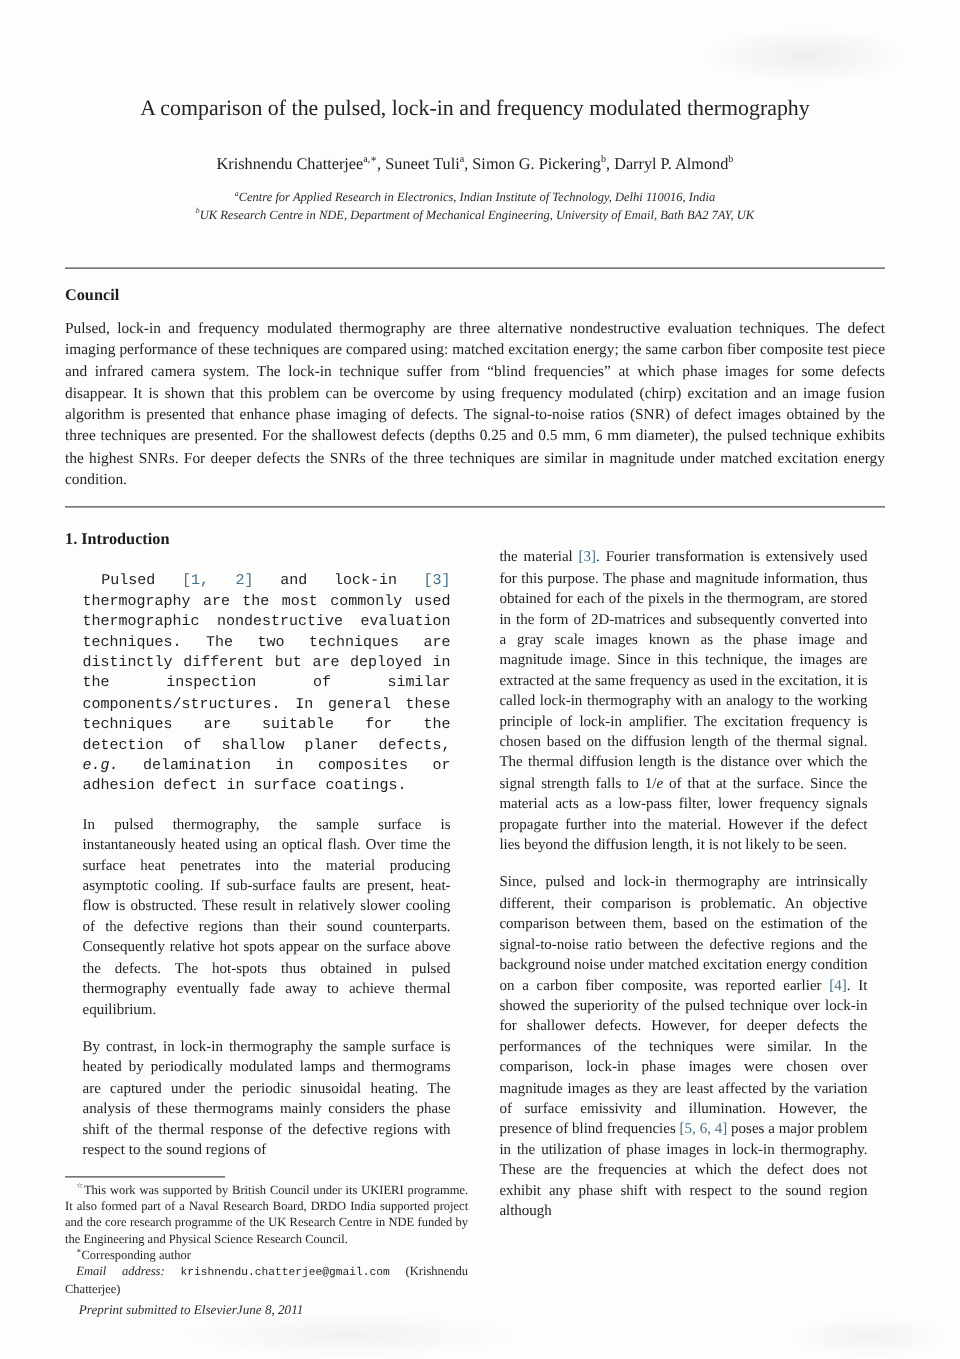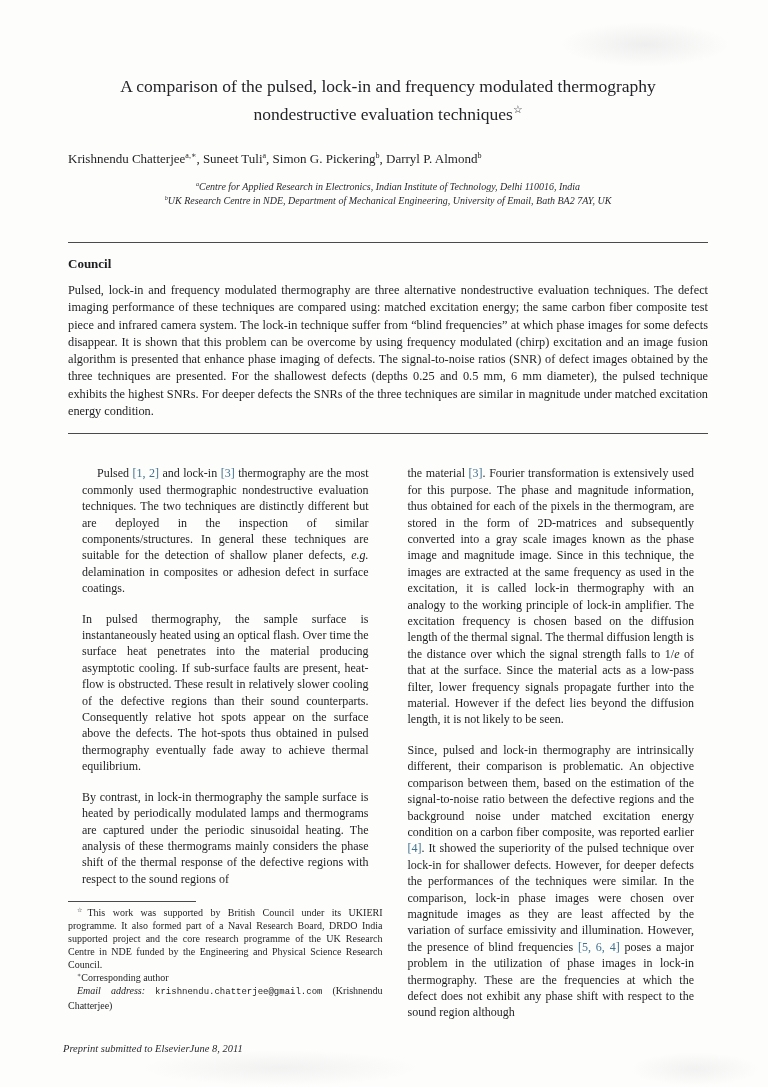--- a/index.html
+++ b/index.html
@@ -8,48 +8,48 @@
     background: #fdfdfc;
     font-family: "Liberation Serif", "DejaVu Serif", serif;
     color: #1e1e20;
     position: relative;
     overflow: hidden;
   }
   .page {
     position: relative;
     width: 768px; height: 1087px;
     box-sizing: border-box;
-    padding: 72px 60px 0 68px;
+    padding: 72px 60px 0 52px;
   }
   
   .smudge { position: absolute; pointer-events: none; border-radius: 50%; }
   .smudge.s1 { left: 560px; top: 22px; width: 170px; height: 45px;
     background: radial-gradient(ellipse at center, rgba(110,110,115,0.10), rgba(110,110,115,0) 70%); }
   .smudge.s2 { left: 140px; top: 1050px; width: 280px; height: 36px;
     background: radial-gradient(ellipse at center, rgba(110,110,115,0.08), rgba(110,110,115,0) 70%); }
   .smudge.s3 { left: 630px; top: 1052px; width: 130px; height: 34px;
     background: radial-gradient(ellipse at center, rgba(110,110,115,0.08), rgba(110,110,115,0) 70%); }
 
   .title { text-align: center; font-size: 17.5px; line-height: 28px; color: #242428; }
-  .authors { text-align: left; font-size: 13px; margin-top: 23px; }
+  .authors { text-align: center; font-size: 13px; margin-top: 23px; }
   .affiliations { text-align: center; font-style: italic; font-size: 10px; line-height: 14px; margin-top: 13px; color: #2a2a2e; }
 
   .rule { border: none; border-top: 1.4px solid #4a4a4c; margin: 0; }
   .rule.top { margin-top: 34px; }
   .rule.bottom { margin-top: 13px; }
 
   .abs-head { font-weight: bold; font-size: 13px; margin-top: 13px; }
   .abs-body { font-size: 12.3px; line-height: 17.3px; text-align: justify; margin-top: 10px; }
   .keywords { font-size: 12.3px; line-height: 17.3px; margin-top: 13px; }
 
   .columns { display: flex; gap: 11px; margin-top: 17px; }
   .col { flex: 1 1 0; min-width: 0; }
   .sec-head { font-weight: bold; font-size: 13px; margin: 0 0 17px 0; }
   .body-p { font-size: 12px; line-height: 16.4px; text-align: justify; margin: 14px; }
-  .body-p.indent { text-indent: 15px; }
+  .body-p.indent { text-indent: 15px; font-family: Liberation Mono, monospace; }
 
   .footnote { margin-top: 9px; }
   .fn-rule { border: none; border-top: 1px solid #4a4a4c; width: 128px; margin: 0 0 4px 0; }
   .fn-p { font-size: 10px; line-height: 13px; text-align: justify; margin: 0; }
   .fn-p.ind { text-indent: 9px; }
 
   .footer { position: absolute; left: 63px; right: 60px; top: 1043px;
     display: flex; 
     font-style: italic; font-size: 10.5px; color: #2c2c30; }
 
@@ -61,39 +61,39 @@
 </head>
 <body>
 
 <div class="page">
   <div class="smudge s1"></div>
   <div class="smudge s2"></div>
   <div class="smudge s3"></div>
 
   <div class="title">
     <div>A comparison of the pulsed, lock-in and frequency modulated thermography</div>
-    <div><span>nondestructive evaluation techniques</span><span class="sup">☆</span></div>
   </div>
 
   <div class="authors"><span>Krishnendu Chatterjee</span><span class="sup">a,∗</span><span>, Suneet Tuli</span><span class="sup">a</span><span>, Simon G. Pickering</span><span class="sup">b</span><span>, Darryl P. Almond</span><span class="sup">b</span></div>
 
   <div class="affiliations">
     <div><span class="sup">a</span><span>Centre for Applied Research in Electronics, Indian Institute of Technology, Delhi 110016, India</span></div>
     <div><span class="sup">b</span><span>UK Research Centre in NDE, Department of Mechanical Engineering, University of Email, Bath BA2 7AY, UK</span></div>
   </div>
 
   <hr class="rule top">
 
   <div class="abs-head">Council</div>
   <div class="abs-body">Pulsed, lock-in and frequency modulated thermography are three alternative nondestructive evaluation techniques. The defect imaging performance of these techniques are compared using: matched excitation energy; the same carbon fiber composite test piece and infrared camera system. The lock-in technique suffer from “blind frequencies” at which phase images for some defects disappear. It is shown that this problem can be overcome by using frequency modulated (chirp) excitation and an image fusion algorithm is presented that enhance phase imaging of defects. The signal-to-noise ratios (SNR) of defect images obtained by the three techniques are presented. For the shallowest defects (depths 0.25 and 0.5 mm, 6 mm diameter), the pulsed technique exhibits the highest SNRs. For deeper defects the SNRs of the three techniques are similar in magnitude under matched excitation energy condition.</div>
 
   <hr class="rule bottom">
 
   <div class="columns">
     <div class="col">
+      <div class="sec-head">1. Introduction</div>
       <p class="body-p indent"><span>Pulsed </span><span class="cite">[1, 2]</span><span> and lock-in </span><span class="cite">[3]</span><span> thermography are the most commonly used thermographic nondestructive evaluation techniques. The two techniques are distinctly different but are deployed in the inspection of similar components/structures. In general these techniques are suitable for the detection of shallow planer defects, </span><span class="it">e.g.</span><span> delamination in composites or adhesion defect in surface coatings.</span></p>
       <p class="body-p"><span>In pulsed thermography, the sample surface is instantaneously heated using an optical flash. Over time the surface heat penetrates into the material producing asymptotic cooling. If sub-surface faults are present, heat-flow is obstructed. These result in relatively slower cooling of the defective regions than their sound counterparts. Consequently relative hot spots appear on the surface above the defects. The hot-spots thus obtained in pulsed thermography eventually fade away to achieve thermal equilibrium.</span></p>
       <p class="body-p"><span>By contrast, in lock-in thermography the sample surface is heated by periodically modulated lamps and thermograms are captured under the periodic sinusoidal heating. The analysis of these thermograms mainly considers the phase shift of the thermal response of the defective regions with respect to the sound regions of</span></p>
 
       <div class="footnote">
         <hr class="fn-rule">
         <p class="fn-p ind"><span class="sup">☆</span><span>This work was supported by British Council under its UKIERI programme. It also formed part of a Naval Research Board, DRDO India supported project and the core research programme of the UK Research Centre in NDE funded by the Engineering and Physical Science Research Council.</span></p>
         <p class="fn-p ind"><span class="sup">∗</span><span>Corresponding author</span></p>
         <p class="fn-p ind"><span class="it">Email address: </span><span class="mono">krishnendu.chatterjee@gmail.com</span><span> (Krishnendu Chatterjee)</span></p>
       </div>

